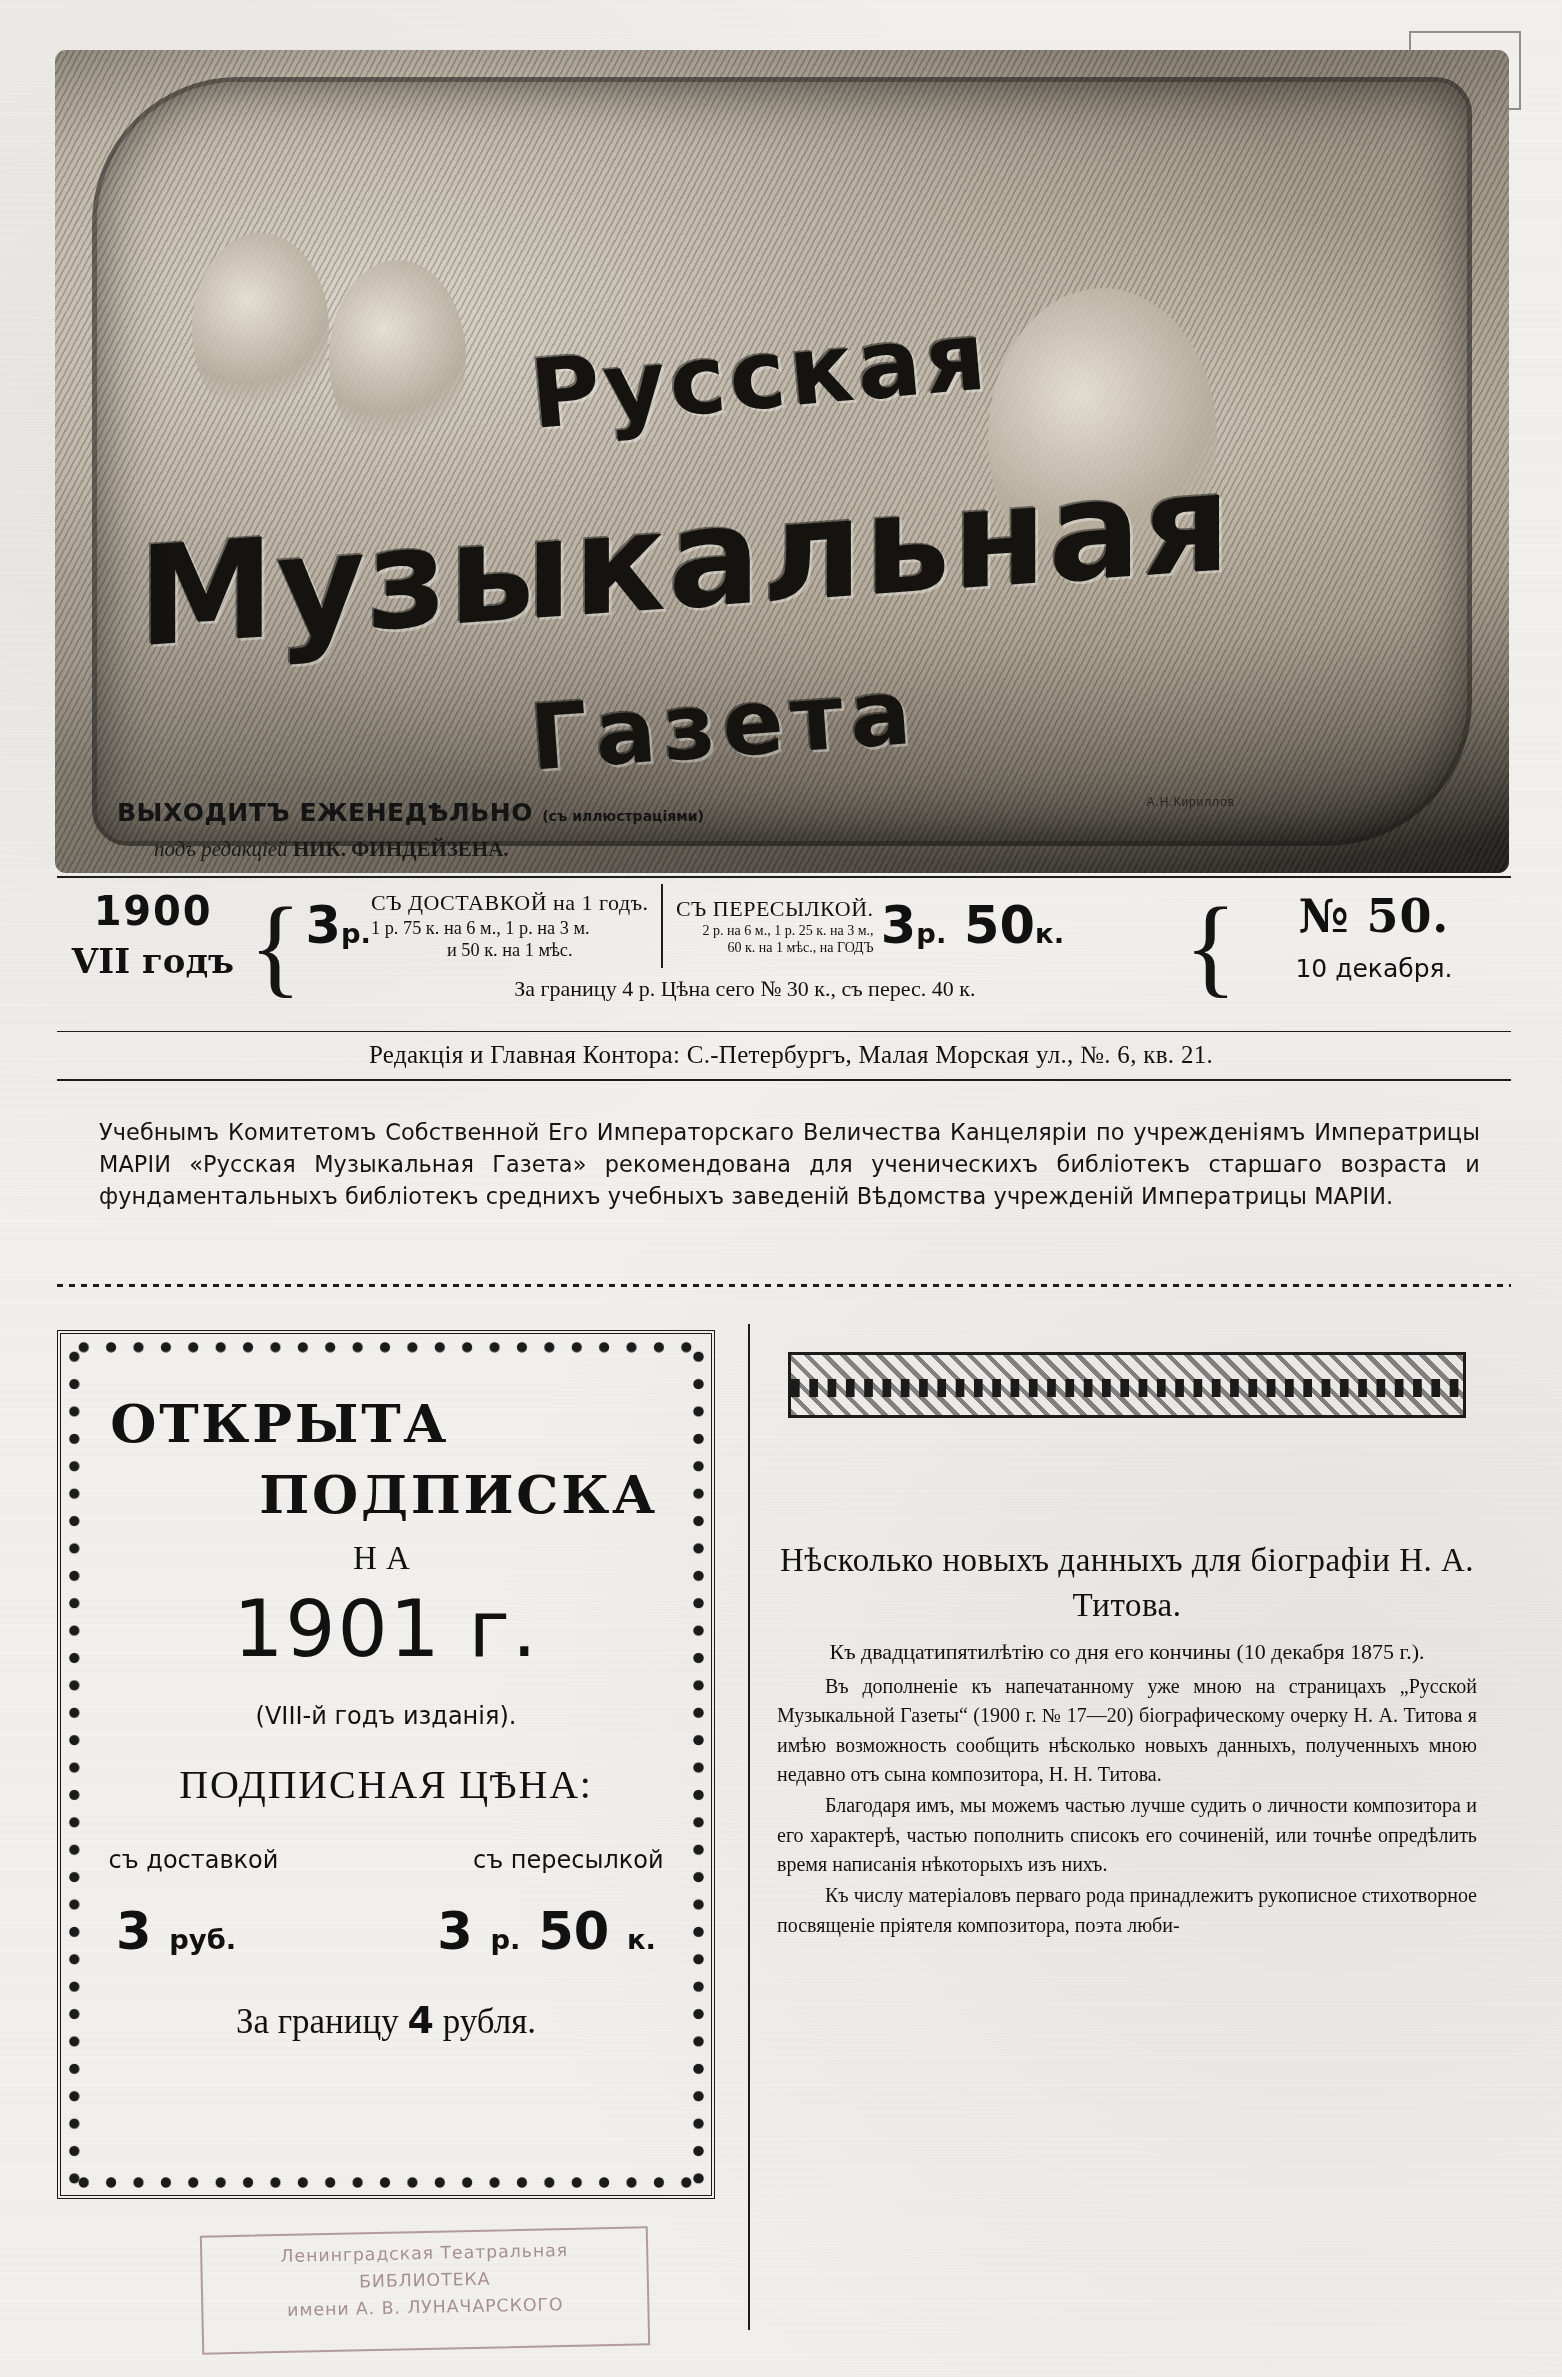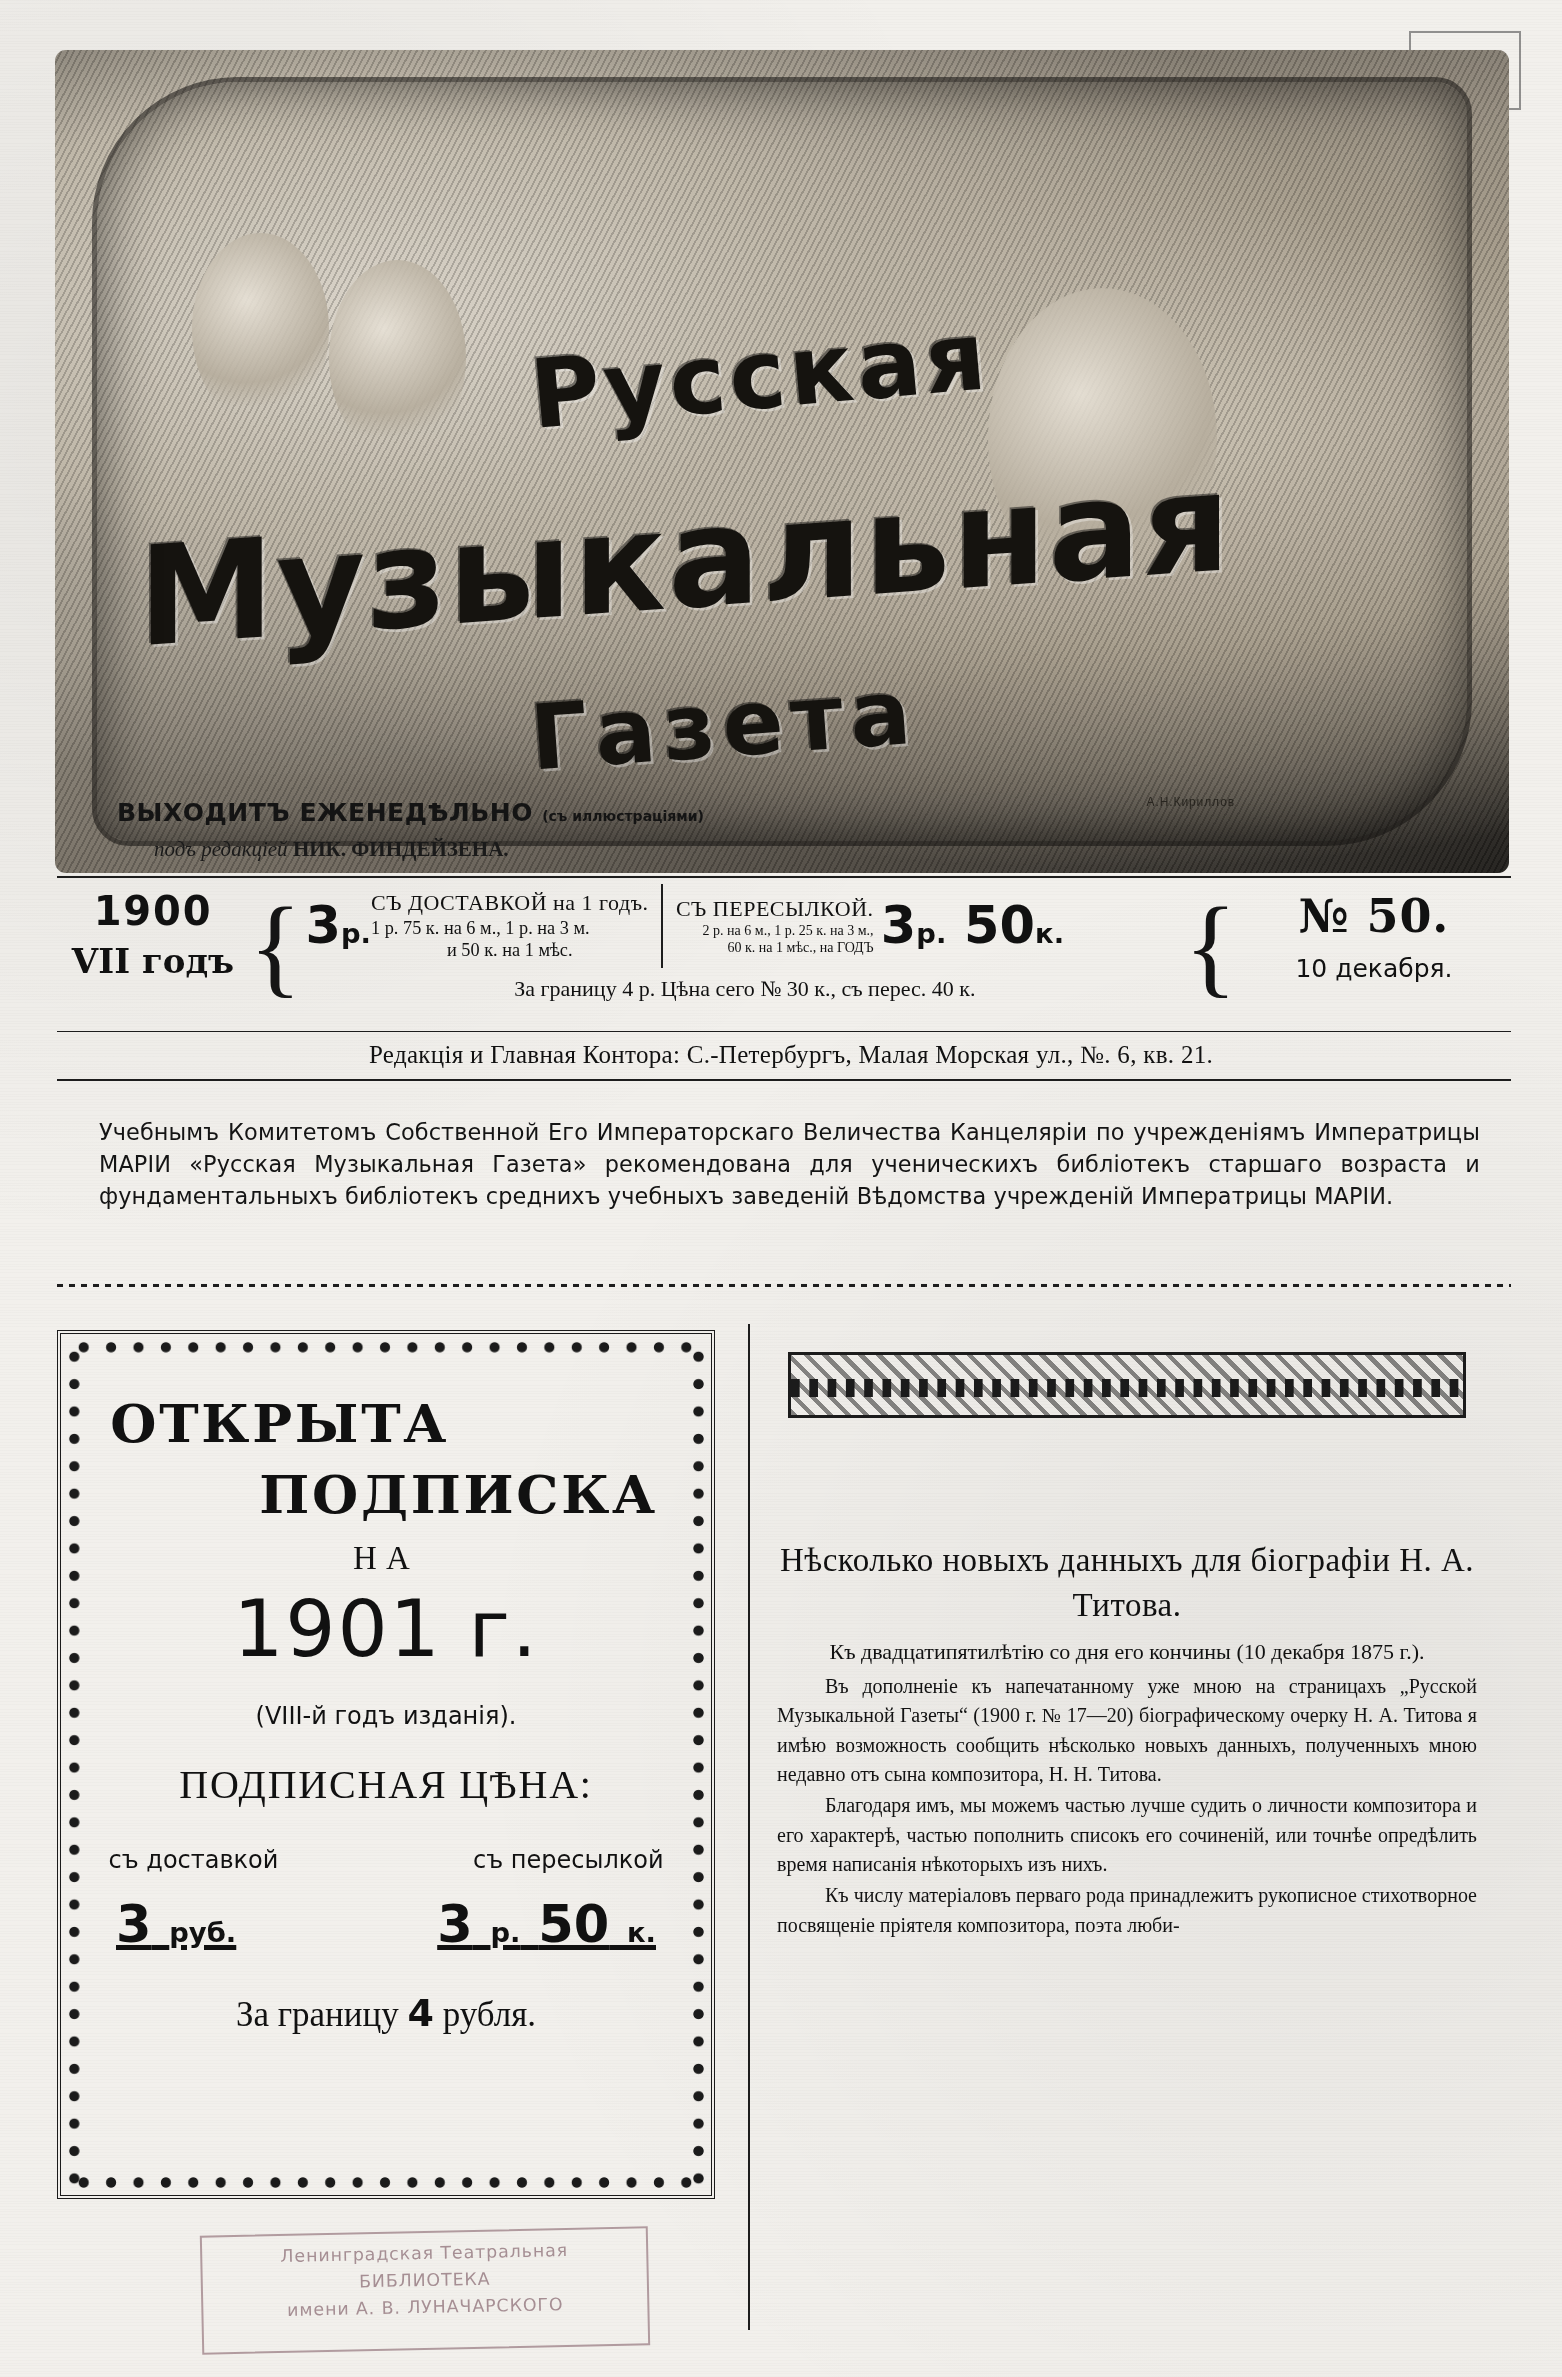--- a/index.html
+++ b/index.html
@@ -389,23 +389,22 @@
     justify-content: space-between;
     margin-top: 38px;
     padding: 0 16.5px;
     font-family: "DejaVu Sans", sans-serif;
     font-size: 24px;
   }
   .ad-amounts {
     display: flex;
     justify-content: space-between;
     align-items: flex-end;
-    margin-top: 21px;
+    margin-top: 28px;
     padding: 0 24px;
-    text-decoration: underline;
   }
   .ad-amounts .amt {
     font-family: "DejaVu Sans", sans-serif;
     font-weight: 700;
     font-size: 51px;
   }
   .ad-amounts .amt small {
     font-size: 27.4px;
     font-weight: 700;
   }

